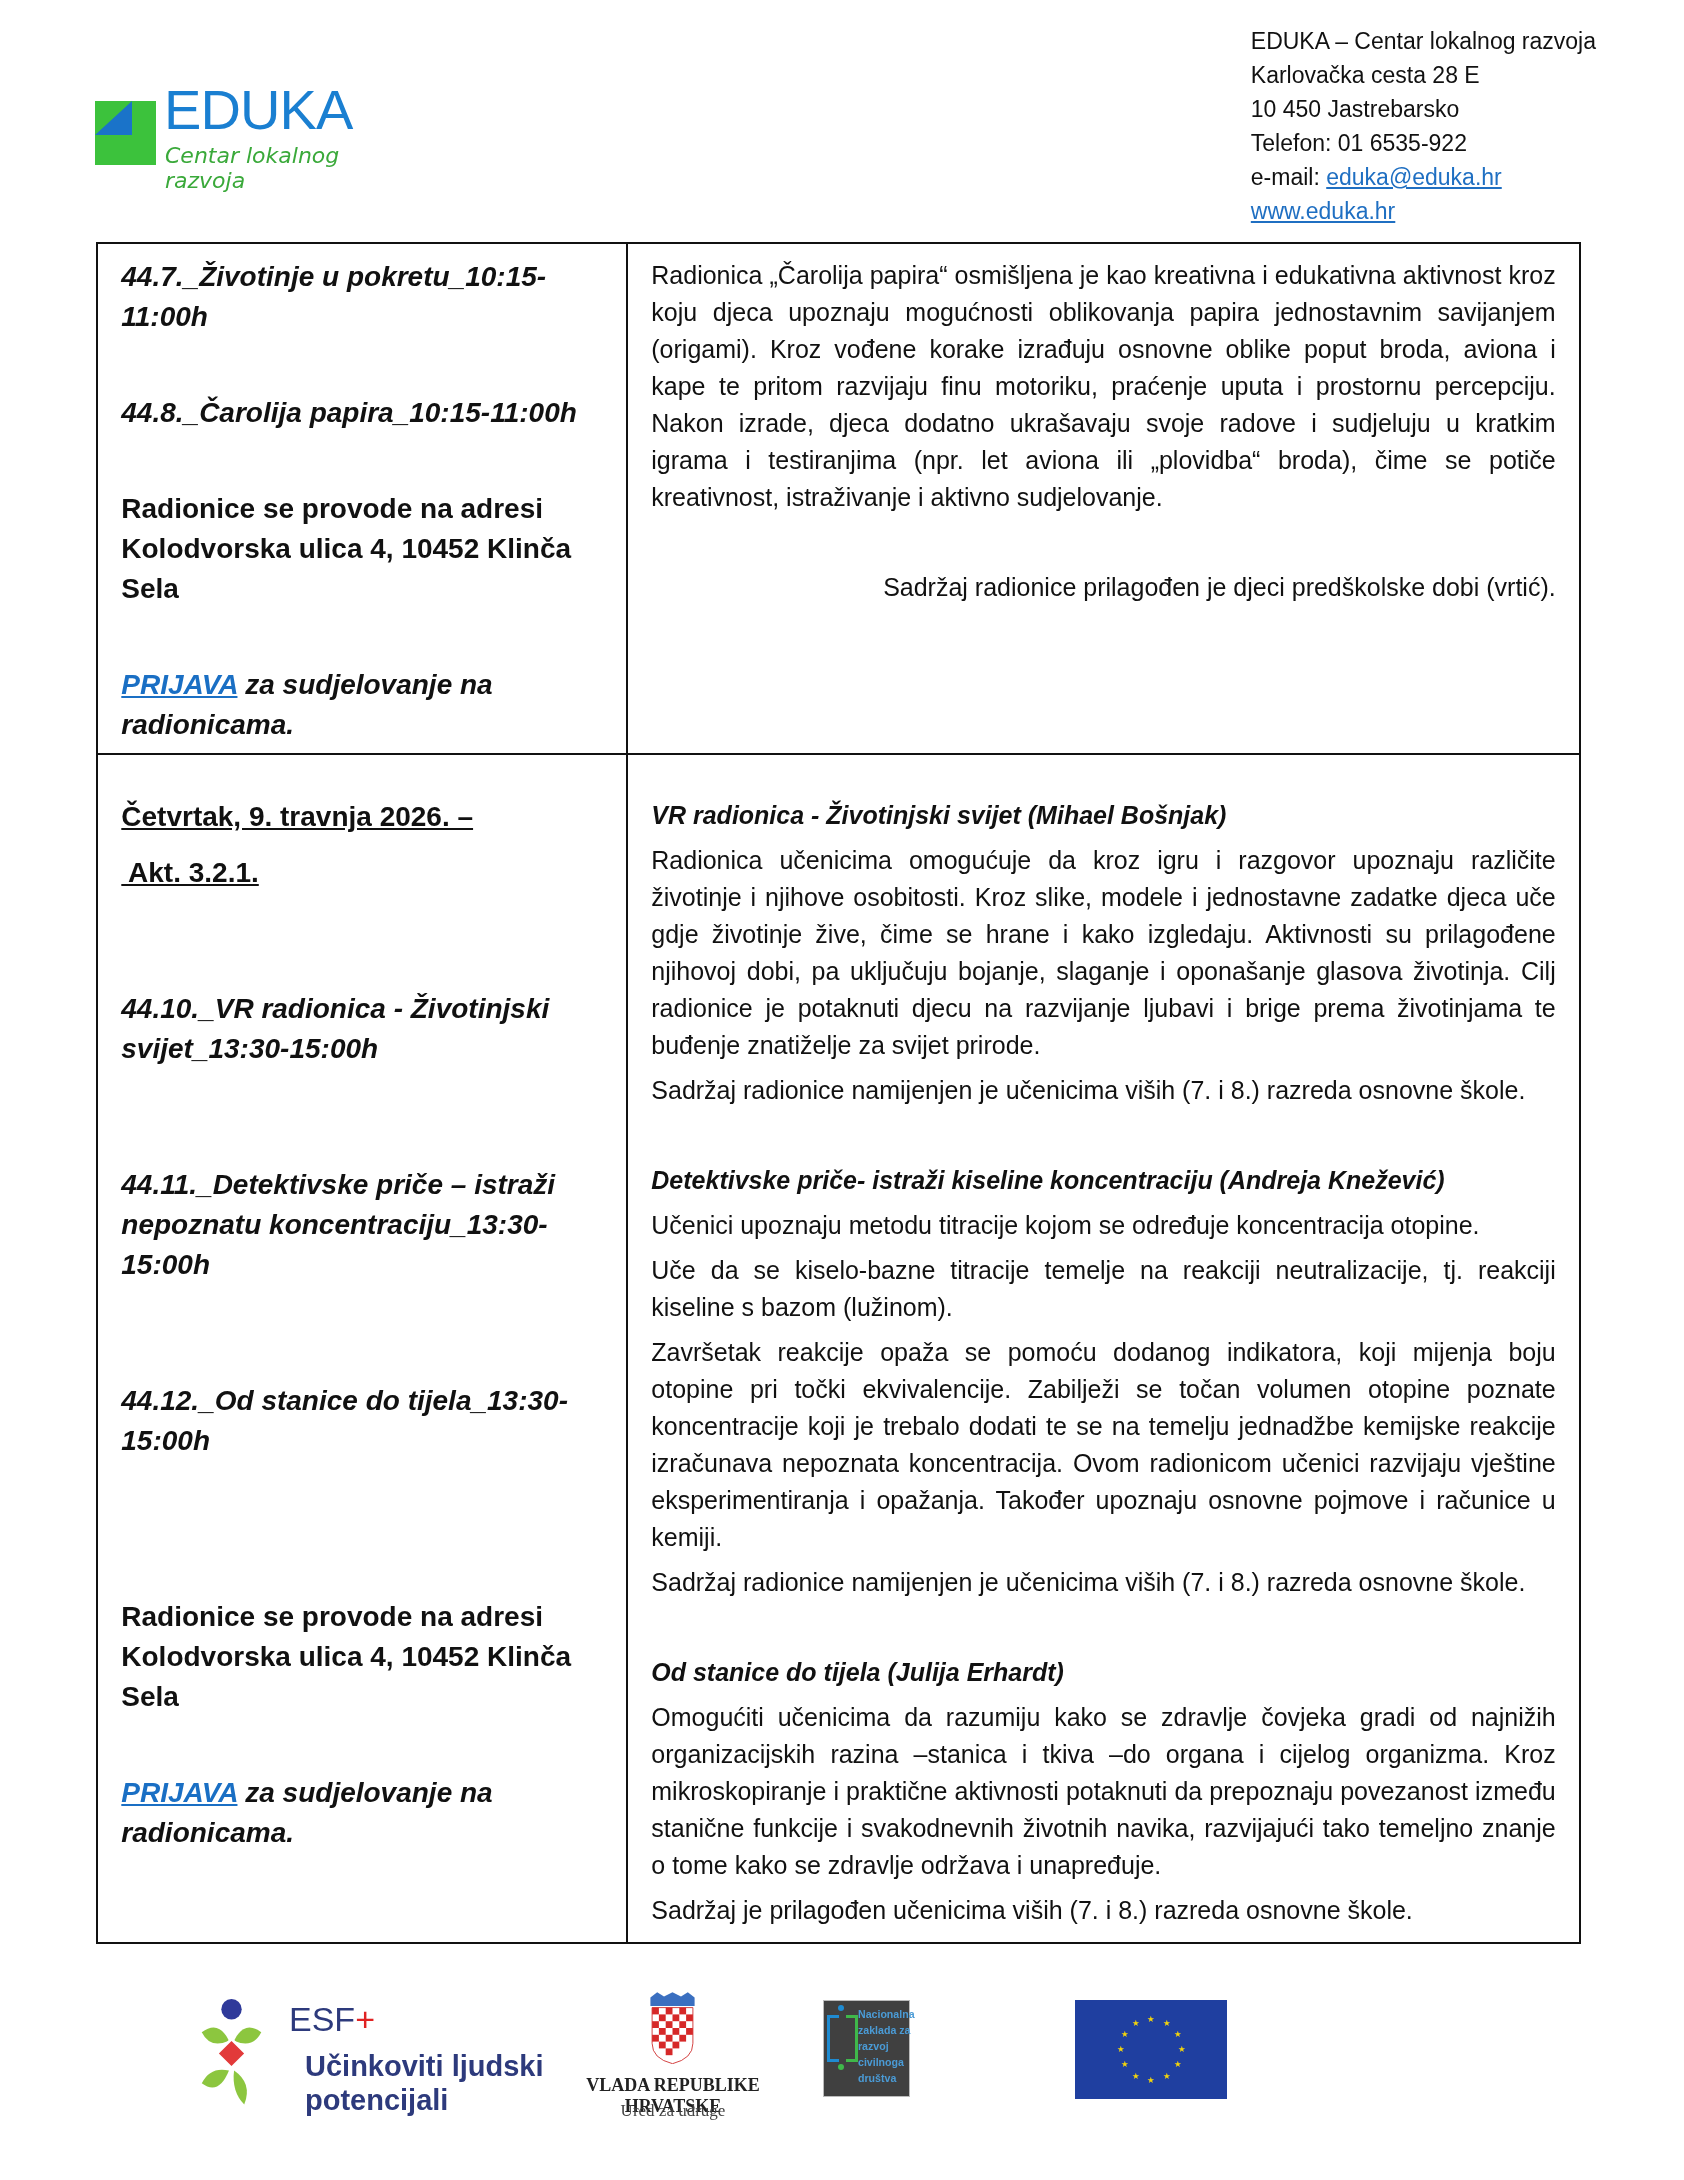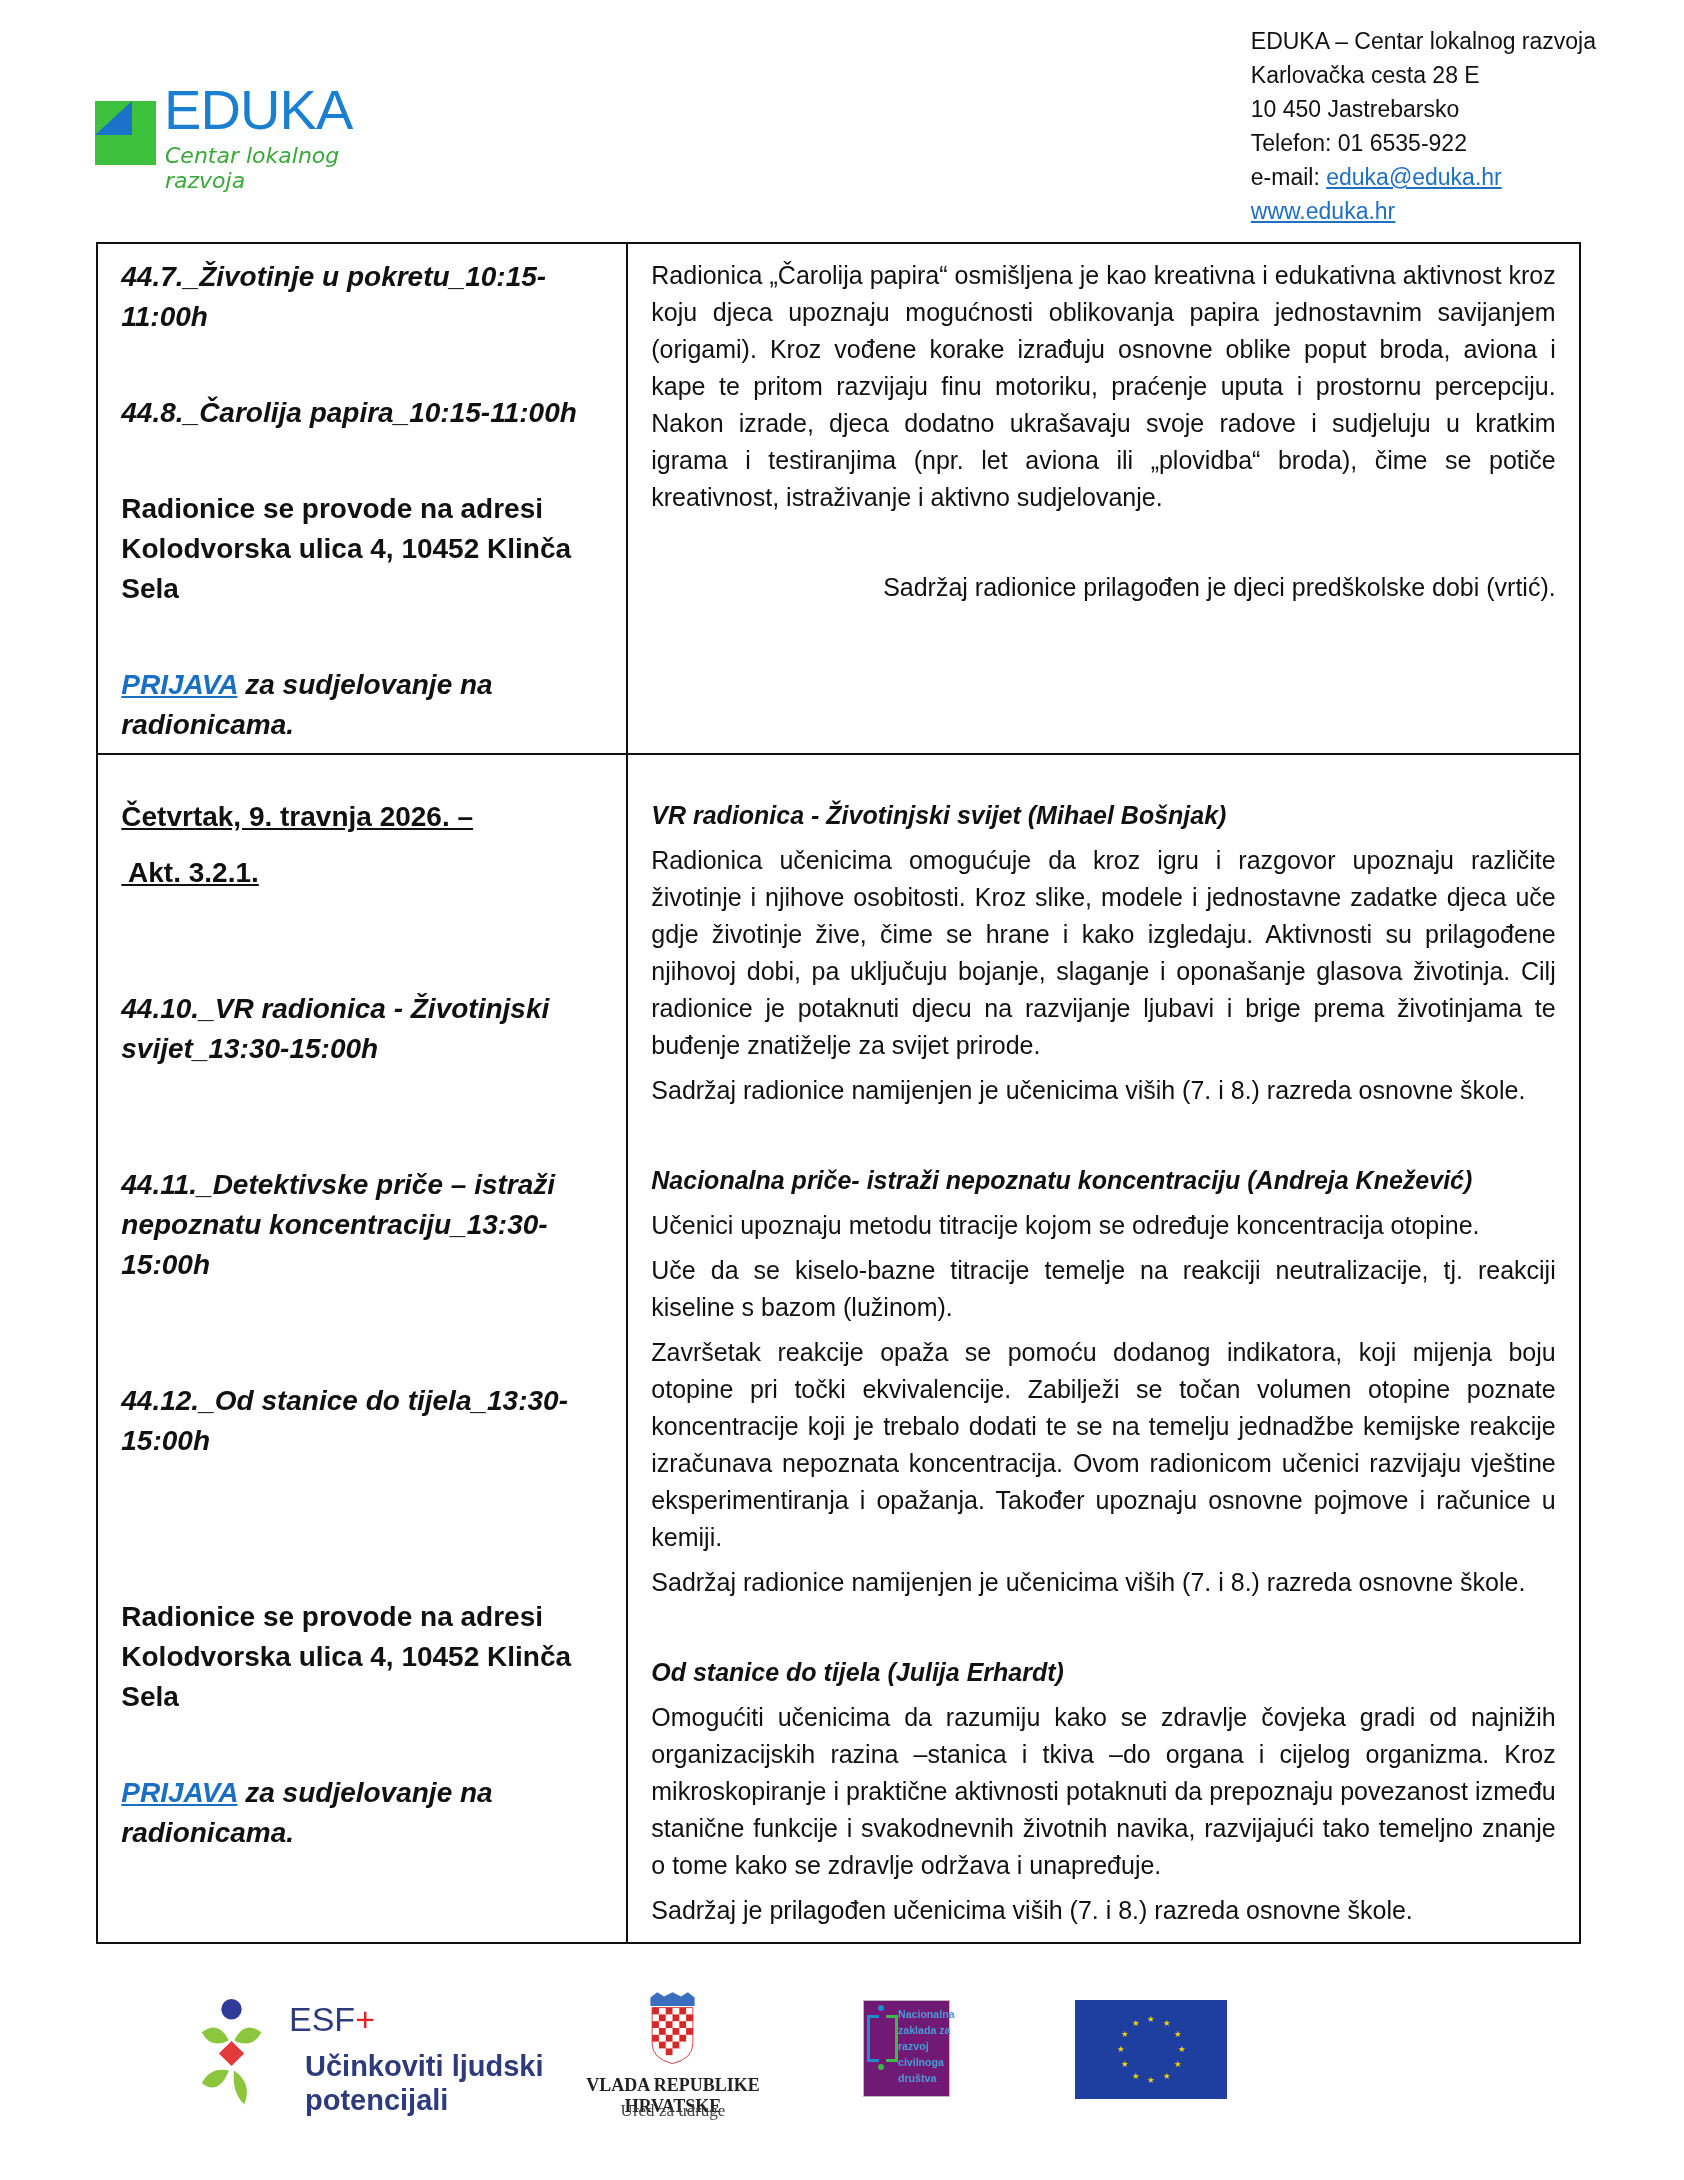--- a/index.html
+++ b/index.html
@@ -30,21 +30,21 @@
   .footer { position: absolute; top: 1985px; left: 0; width: 1685px; height: 170px; }
   .esf { position: absolute; left: 193px; top: 8.5px; width: 358px; height: 136px; }
   .esf .figure { position: absolute; left: 0; top: 0; width: 77px; height: 119px; }
   .esf .t1 { position: absolute; left: 96px; top: 6.8px; font-size: 34px; color: #2d3a7c; }
   .esf .t1 .plus { color: #e02222; }
   .esf .t2 { position: absolute; left: 112px; top: 55px; font-size: 29px; font-weight: bold; color: #2d3a7c; line-height: 34px; }
   .vlada { position: absolute; left: 545px; top: 0; width: 256px; height: 153px; text-align: center; }
   .vlada .crest { position: absolute; left: 102px; top: 6.8px; width: 51px; height: 72px; }
   .vlada .v1 { position: absolute; left: 0; right: 0; top: 90px; font-family: "Liberation Serif", serif; font-weight: bold; font-size: 18px; color: #222; }
   .vlada .v2 { position: absolute; left: 0; right: 0; top: 116px; font-family: "Liberation Serif", serif; font-size: 17px; color: #444; }
-  .nzrcd { position: absolute; left: 863px; top: 15.3px; width: 85px; height: 95px; border: 0.9px solid #bbb; background: #701a75; }
+  .nzrcd { position: absolute; left: 823px; top: 15.3px; width: 85px; height: 95px; border: 0.9px solid #bbb; background: #404040; }
   .nzrcd .brk-l { position: absolute; left: 3.4px; top: 13.6px; width: 8.5px; height: 41px; border: 3.4px solid #1f8bd1; border-right: none; }
   .nzrcd .brk-r { position: absolute; left: 22px; top: 13.6px; width: 8.5px; height: 41px; border: 3.4px solid #3fb84a; border-left: none; }
   .nzrcd .dot1 { position: absolute; left: 13.6px; top: 3.4px; width: 6px; height: 6px; border-radius: 50%; background: #1f8bd1; }
   .nzrcd .dot2 { position: absolute; left: 13.6px; top: 63px; width: 6px; height: 6px; border-radius: 50%; background: #3fb84a; }
   .nzrcd .txt { position: absolute; left: 34px; top: 5.1px; font-size: 10.6px; line-height: 16px; color: #4a9bd6; font-weight: bold; }
   .eu { position: absolute; left: 1075px; top: 15.3px; width: 152px; height: 99px; background: #1f3fa0; }
   .eu .star { position: absolute; width: 6.8px; height: 6.8px; color: #f4d50b; font-size: 8.5px; line-height: 6.8px; }
   .eutext { position: absolute; left: 1245px; top: 20.4px; font-size: 34px; font-weight: bold; color: #3a3f7a; line-height: 49px; }
 </style>
 </head>
@@ -104,21 +104,21 @@
         <div class="gap1"></div>
         <p class="bi"><a class="link">PRIJAVA</a><span> za sudjelovanje na radionicama.</span></p>
       </div>
     </td>
     <td>
       <div class="rc" style="padding-top:34px">
         <p class="bi">VR radionica - Životinjski svijet (Mihael Bošnjak)</p>
         <p>Radionica učenicima omogućuje da kroz igru i razgovor upoznaju različite životinje i njihove osobitosti. Kroz slike, modele i jednostavne zadatke djeca uče gdje životinje žive, čime se hrane i kako izgledaju. Aktivnosti su prilagođene njihovoj dobi, pa uključuju bojanje, slaganje i oponašanje glasova životinja. Cilj radionice je potaknuti djecu na razvijanje ljubavi i brige prema životinjama te buđenje znatiželje za svijet prirode.</p>
         <p>Sadržaj radionice namijenjen je učenicima viših (7. i 8.) razreda osnovne škole.</p>
         <div class="rgap"></div>
-        <p class="bi">Nacionalna priče-  istraži nepoznatu koncentraciju (Andreja Knežević)</p>
+        <p class="bi">Detektivske priče-  istraži kiseline koncentraciju (Andreja Knežević)</p>
         <p>Učenici upoznaju metodu titracije kojom se određuje koncentracija otopine.</p>
         <p>Uče da se kiselo-bazne titracije temelje na reakciji neutralizacije, tj. reakciji kiseline s bazom (lužinom).</p>
         <p>Završetak reakcije opaža se pomoću dodanog indikatora, koji mijenja boju otopine pri točki ekvivalencije. Zabilježi se točan volumen otopine poznate koncentracije koji je trebalo dodati te se na temelju jednadžbe kemijske reakcije izračunava nepoznata koncentracija. Ovom radionicom učenici razvijaju vještine eksperimentiranja i opažanja. Također upoznaju osnovne pojmove i računice u kemiji.</p>
         <p>Sadržaj radionice namijenjen je učenicima viših (7. i 8.) razreda osnovne škole.</p>
         <div class="rgap"></div>
         <p class="bi">Od stanice do tijela (Julija Erhardt)</p>
         <p>Omogućiti učenicima da razumiju kako se zdravlje čovjeka gradi od najnižih organizacijskih razina –stanica i tkiva –do organa i cijelog organizma. Kroz mikroskopiranje i praktične aktivnosti potaknuti da prepoznaju povezanost između stanične funkcije i svakodnevnih životnih navika, razvijajući tako temeljno znanje o tome kako se zdravlje održava i unapređuje.</p>
         <p style="text-align:left">Sadržaj je prilagođen učenicima viših (7. i 8.) razreda osnovne škole.</p>
       </div>
     </td>

